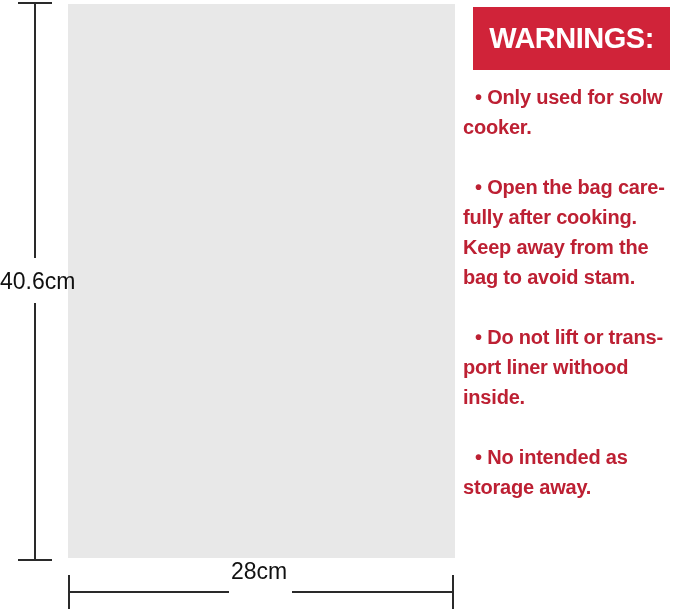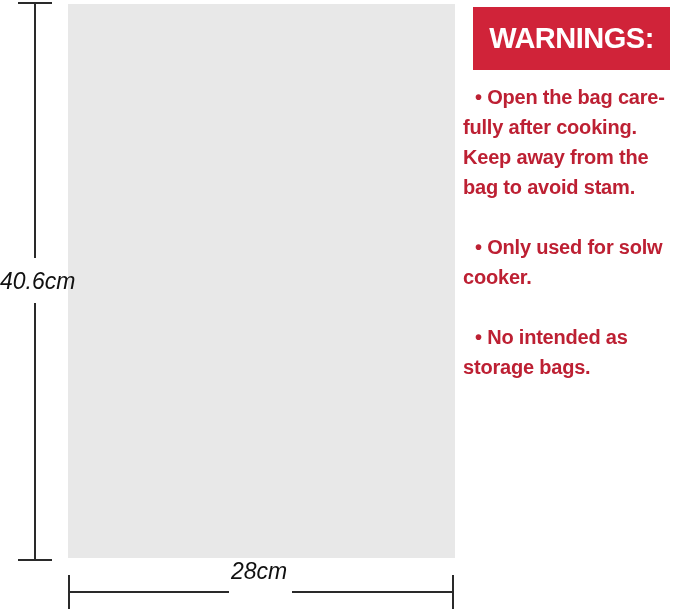--- a/index.html
+++ b/index.html
@@ -40,21 +40,20 @@
   .h-seg-left   { left: 69px;  top: 591px; width: 160px; height: 2px; }
   .h-seg-right  { left: 292px; top: 591px; width: 161px; height: 2px; }
   .h-cap-right  { left: 452px; top: 575px; width: 2px;   height: 34px; }
 
   .dim-label {
     position: absolute;
     color: var(--dimtext, #111111);
     font-size: 23px;
     font-weight: 400;
     white-space: nowrap;
-    font-style: italic;
   }
   .height-label { left: 0px;   top: 268px; }
   .width-label  { left: 231px; top: 558px; }
 
   
   .warn-banner {
     position: absolute;
     left: 473px;
     top: 7px;
     width: 197px;
@@ -105,23 +104,26 @@
   <div class="dim-seg h-seg-left"></div>
   <div class="dim-label width-label">28cm</div>
   <div class="dim-seg h-seg-right"></div>
   <div class="dim-seg h-cap-right"></div>
 
   <div class="warn-banner">
     <span class="warn-title">WARNINGS:</span>
   </div>
 
   <div class="warn-list">
+    <p class="warn-item">• Only used for solw
+cooker.</p>
     <p class="warn-item">• Open the bag care-
 fully after cooking.
 Keep away from the
 bag to avoid stam.</p>
-    <p class="warn-item">• Only used for solw
-cooker.</p>
+    <p class="warn-item">• Do not lift or trans-
+port liner withood
+inside.</p>
     <p class="warn-item">• No intended as
-storage bags.</p>
+storage away.</p>
   </div>
 
 </div>
 
 </body></html>

